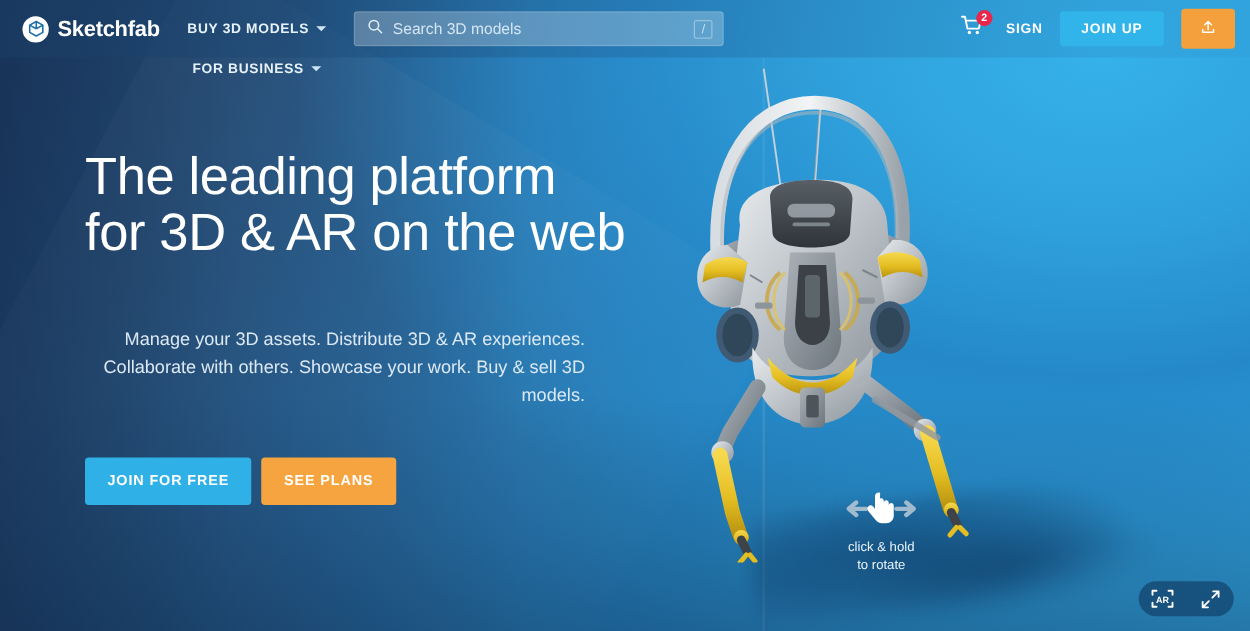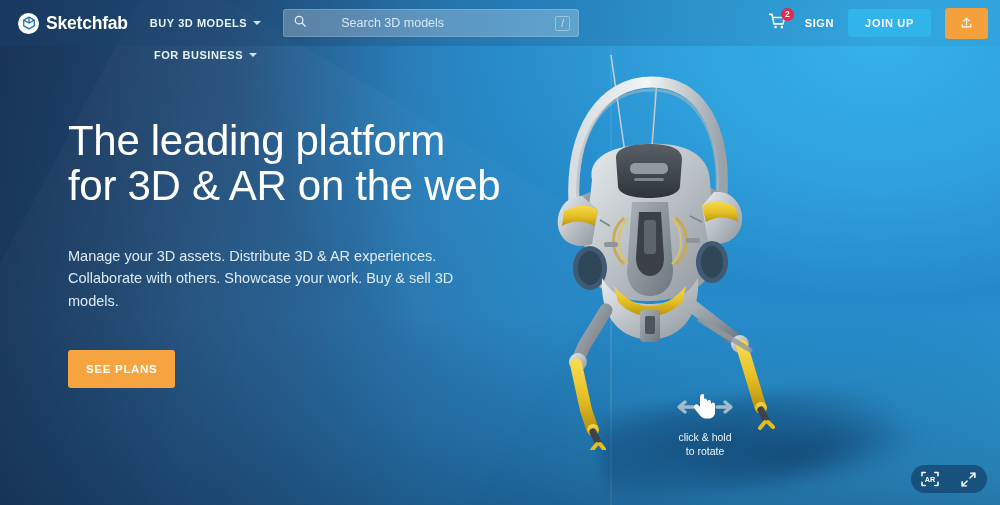--- a/index.html
+++ b/index.html
@@ -155,21 +155,20 @@
   }
   .search-box {
     width: 100%;
     height: 100%;
     background: rgba(255,255,255,0.26);
     border: 1px solid rgba(255,255,255,0.16);
     border-radius: 3px;
     display: flex;
     align-items: center;
     padding: 0 8px 0 9px;
-    gap: 27px;
   }
   .search-input {
     flex: 1;
     border: none;
     background: transparent;
     outline: none;
     color: #ffffff;
     font-size: 12.5px;
     font-family: "Liberation Sans", sans-serif;
     margin-left: 7px;
@@ -264,25 +263,26 @@
   }
   .hero-title {
     color: #ffffff;
     font-size: 42px;
     font-weight: normal;
     line-height: 1.08;
     letter-spacing: -0.3px;
   }
   .hero-title .line { display: block; }
   .hero-desc {
-    margin-top: 36px;
+    margin-top: 52px;
     color: #dce9f5;
     font-size: 14.5px;
     line-height: 1.55;
     max-width: 400px;
+    text-align: right;
   }
   .hero-ctas {
     margin-top: 38px;
     display: flex;
     gap: 8px;
   }
   .btn-cta {
     border: none;
     border-radius: 3px;
     color: #ffffff;
@@ -515,20 +515,21 @@
     </div>
   </div>
 
   <div class="hero">
     <h1 class="hero-title">
       <span class="line">The leading platform</span>
       <span class="line">for 3D &amp; AR on the web</span>
     </h1>
     <p class="hero-desc">Manage your 3D assets. Distribute 3D &amp; AR experiences. Collaborate with others. Showcase your work. Buy &amp; sell 3D models.</p>
     <div class="hero-ctas">
+      <button class="btn-cta btn-join">JOIN FOR FREE</button>
       <button class="btn-cta btn-plans">SEE PLANS</button>
     </div>
   </div>
 
   <div class="rotate-hint">
     <span>
       <svg width="64" height="34" viewBox="0 0 64 34" aria-hidden="true">
         <path d="M20 17 L7 17 M12 12 L6 17 L12 22" fill="none" stroke="#b9c9d6" stroke-width="3.4" stroke-linecap="round" stroke-linejoin="round" opacity="0.85"></path>
         <path d="M44 17 L57 17 M52 12 L58 17 L52 22" fill="none" stroke="#b9c9d6" stroke-width="3.4" stroke-linecap="round" stroke-linejoin="round" opacity="0.85"></path>
         <path d="M30 4 C28.3 4 27 5.3 27 7 L27 17 L25.5 15.2 C24.4 14 22.6 14 21.6 15.1 C20.6 16.2 20.7 17.8 21.7 18.9 L27.5 26 C28.7 27.6 30.5 28.5 32.5 28.5 L36 28.5 C39.3 28.5 42 25.8 42 22.5 L42 14.5 C42 13.3 41.1 12.4 40 12.4 C38.9 12.4 38 13.3 38 14.5 L38 12.2 C38 11 37.1 10.1 36 10.1 C34.9 10.1 34 11 34 12.2 L34 10.6 C34 9.4 33.1 8.5 32 8.5 C31.6 8.5 31.3 8.6 31 8.8 L31 7 C31 5.3 31.7 4 30 4 Z" fill="#ffffff"></path>

